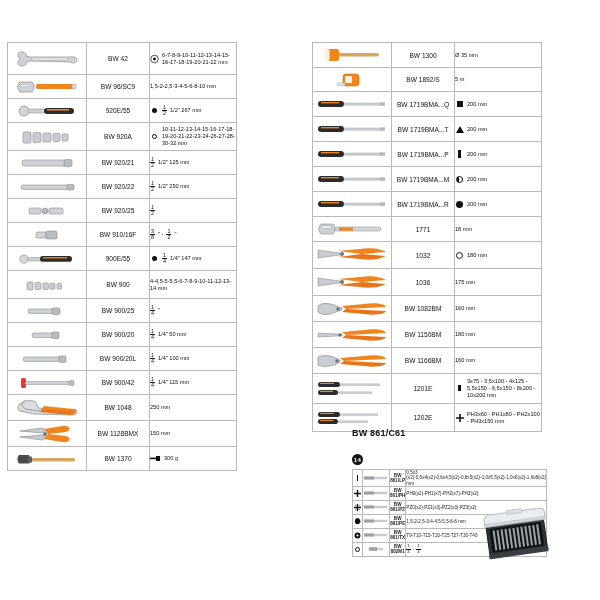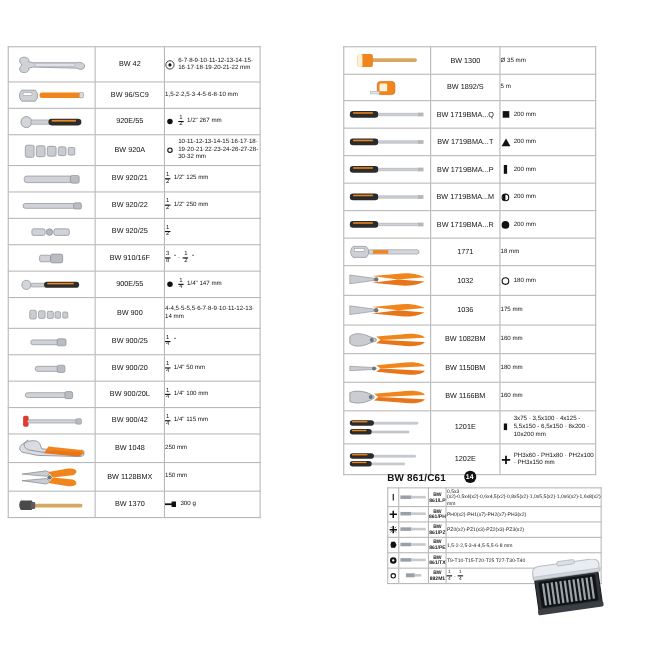--- a/index.html
+++ b/index.html
@@ -51,21 +51,21 @@
   .glyph-dot{width:7px;height:7px;border-radius:50%;background:#111;display:inline-block;}
   .glyph-ring{width:7px;height:7px;border-radius:50%;border:1.4px solid #111;display:inline-block;box-sizing:border-box;}
   .glyph-half{width:7px;height:7px;border-radius:50%;background:linear-gradient(90deg,#111 50%,#fff 50%);border:1px solid #111;display:inline-block;box-sizing:border-box;}
   .glyph-hex{display:inline-block;width:8px;height:8px;background:#111;clip-path:polygon(25% 0,75% 0,100% 50%,75% 100%,25% 100%,0 50%);}
   .frac{display:inline-block;font-size:5.4px;line-height:1;text-align:center;vertical-align:middle;}
   .frac .n{display:block;border-bottom:0.6px solid #111;padding:0 1px;}
   .frac .d{display:block;padding:0 1px;}
 
   
   .kit{position:absolute;left:352px;top:428px;width:176px;}
-  .kit-title{font-size:9px;font-weight:bold;color:#111;letter-spacing:0.2px;display:flex;align-items:center;gap:16px;}
+  .kit-title{font-size:9px;font-weight:bold;color:#111;letter-spacing:0.2px;display:flex;gap:16px;flex-direction:column;}
   .kit-badge{
     display:inline-flex;align-items:center;justify-content:center;
     width:11px;height:11px;border-radius:50%;background:#111;color:#fff;
     font-size:6.2px;font-weight:bold;
   }
   table.kit-table{border-collapse:collapse;table-layout:fixed;margin-top:4px;background:#fff;}
   table.kit-table td{border:0.6px solid #b9b9b9;height:13px;padding:0;font-size:4.6px;vertical-align:middle;}
   .k-sym{width:13px;text-align:center;}
   .k-pic{width:28px;position:relative;}
   .k-code{width:34px;text-align:center;font-size:5px;font-weight:bold;}

